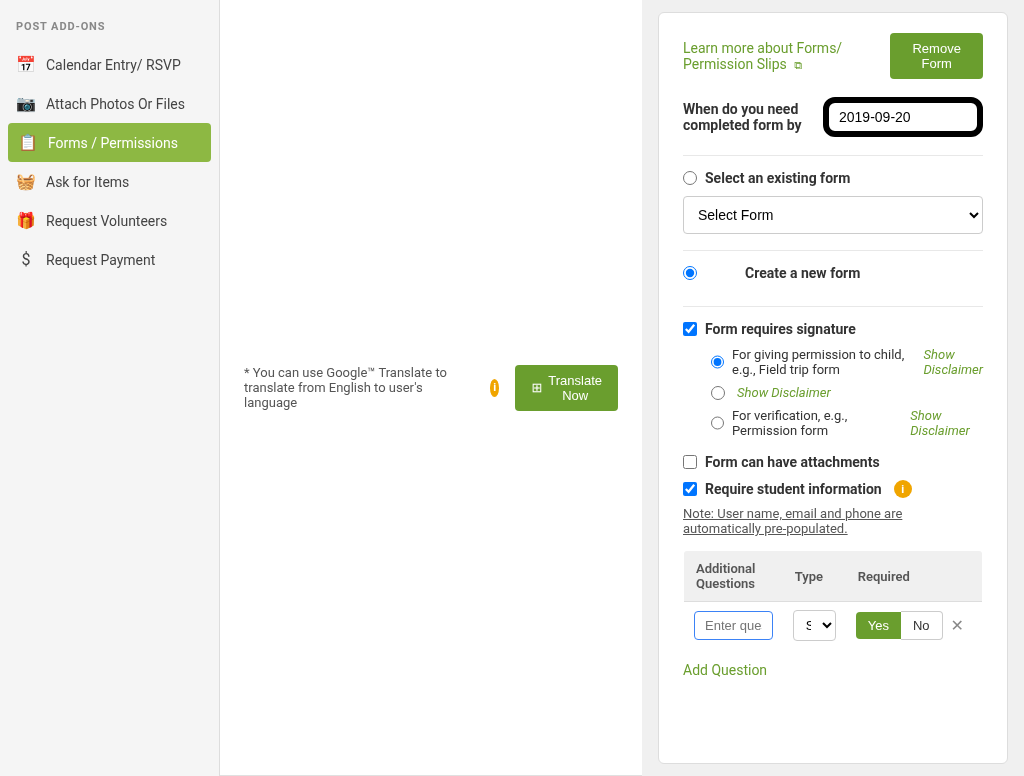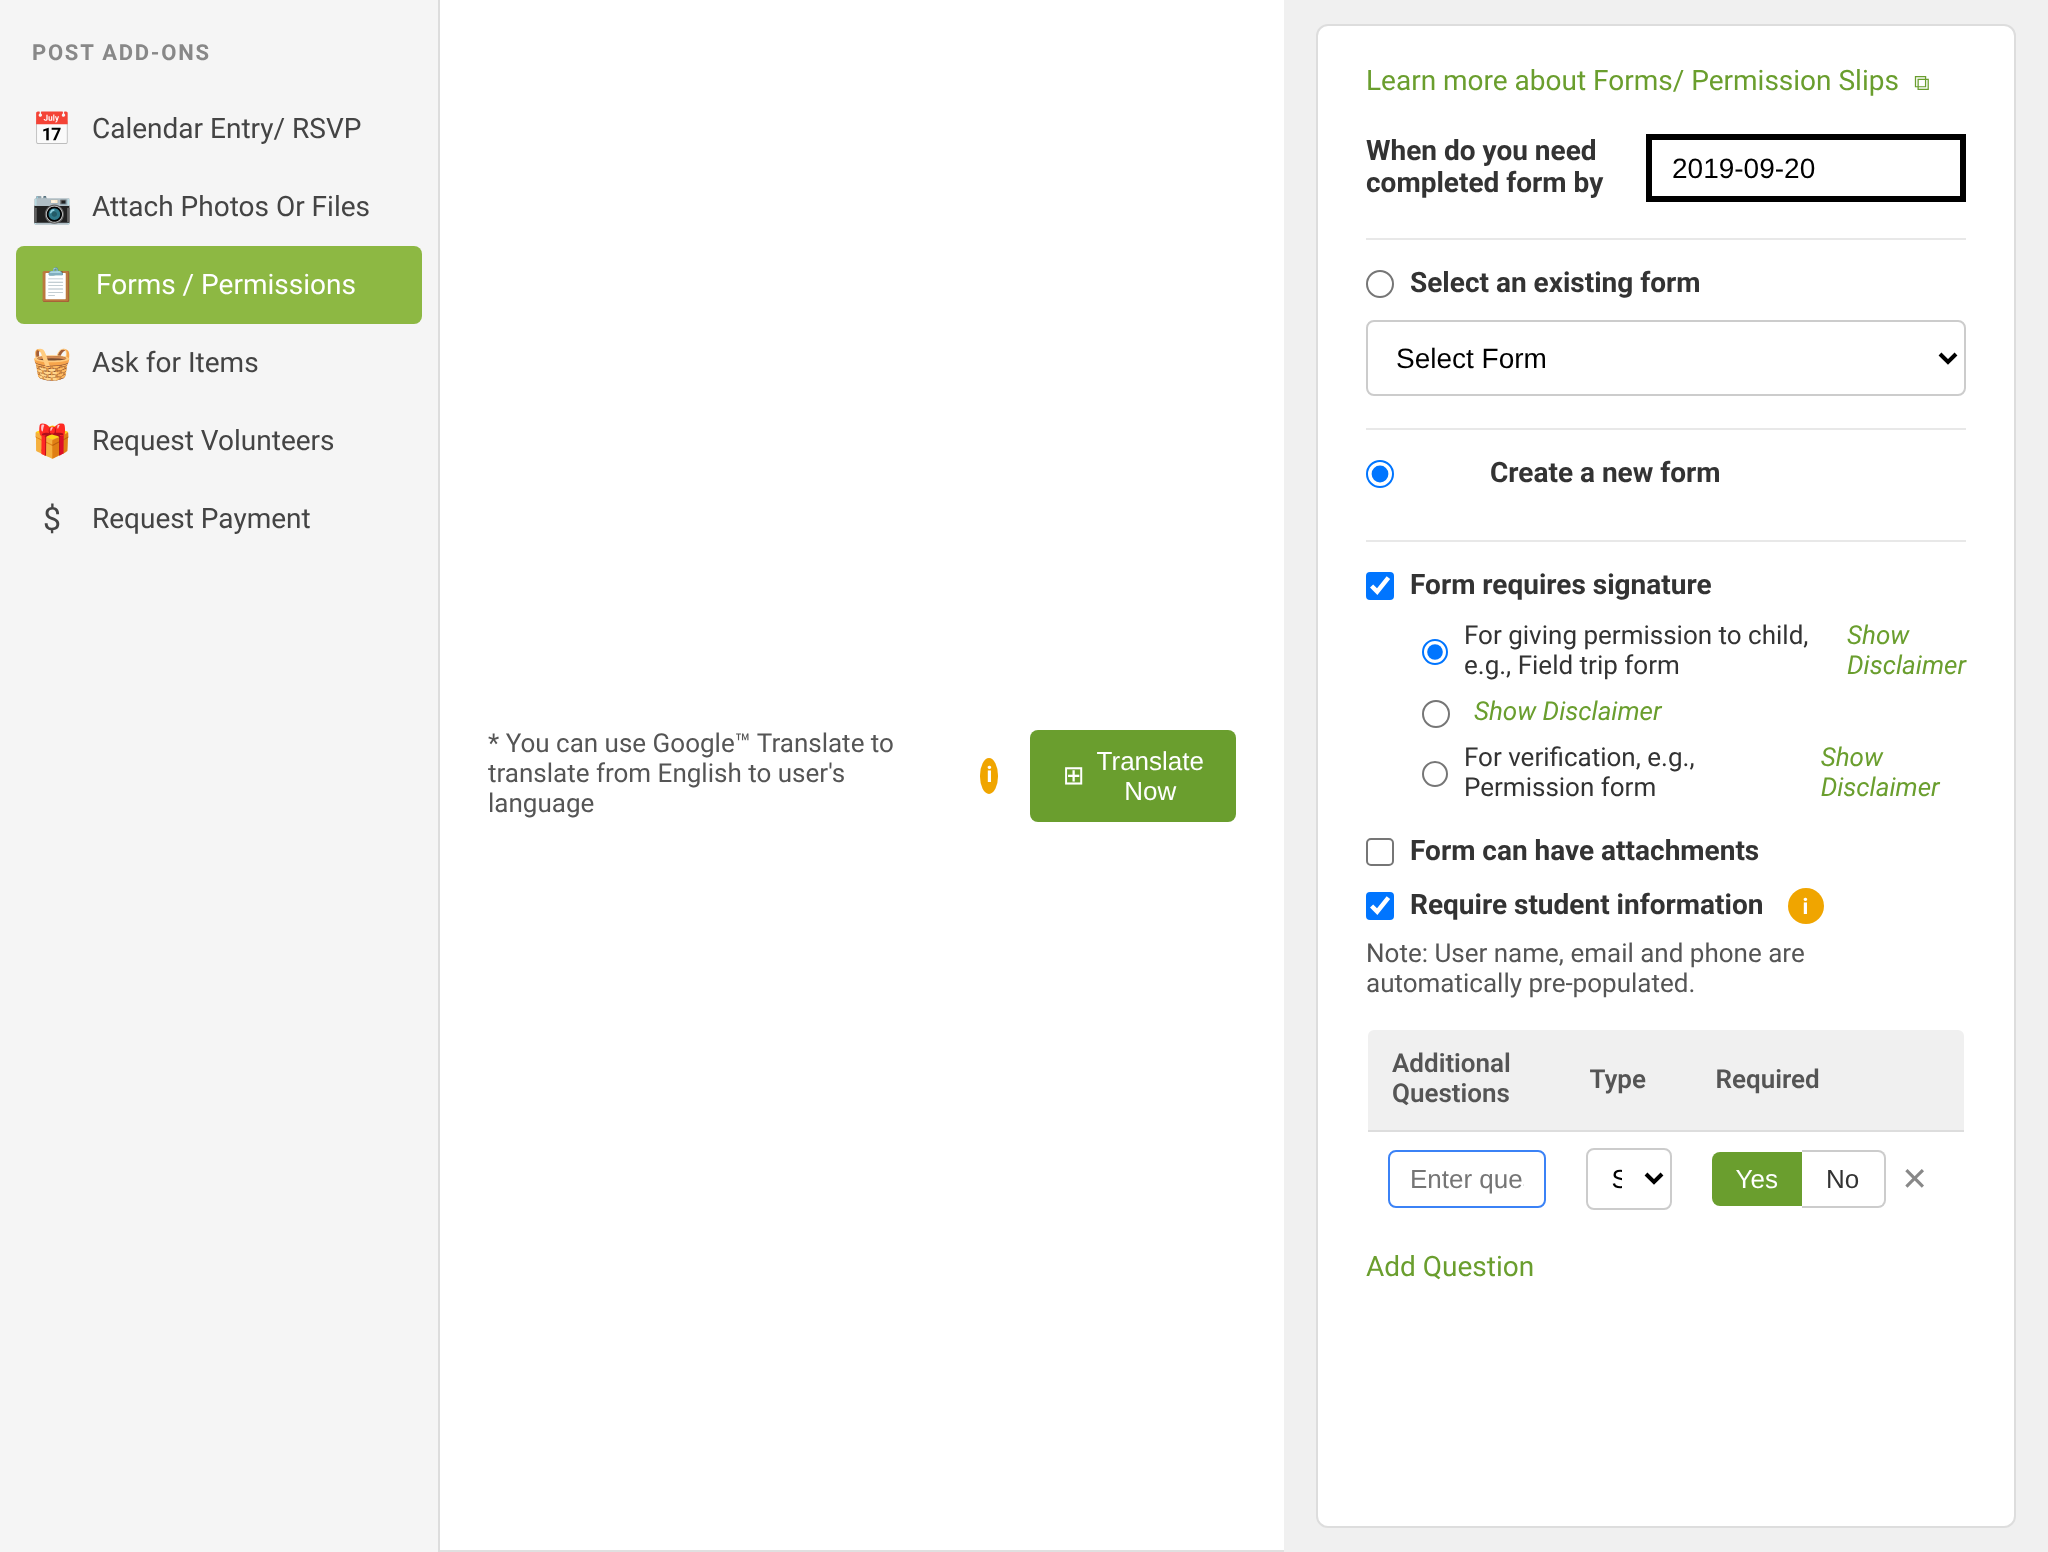--- a/index.html
+++ b/index.html
@@ -138,22 +138,22 @@
       display: flex;
       align-items: center;
       gap: 16px;
       margin-bottom: 18px;
     }
     .form-date-label {
       font-weight: 700;
       font-size: 14px;
     }
     .date-input {
-      border: 3px solid #000000;
-      border-radius: 0;
+      border: 6px solid #000000;
+      border-radius: 12px;
       padding: 6px 10px;
       font-size: 14px;
       width: 160px;
     }
 
     .divider {
       border: none;
       border-top: 1px solid #e8e8e8;
       margin: 14px 0;
     }
@@ -194,20 +194,21 @@
       cursor: pointer;
     }
 
     .section-gap { margin-bottom: 16px; }
 
     .note-text {
       font-size: 13px;
       color: #555;
       margin-bottom: 14px;
       margin-left: 0;
+      text-decoration: underline;
     }
 
     
     .aq-table {
       width: 100%;
       border-collapse: collapse;
       border: 1px solid #ddd;
       border-radius: 4px;
       overflow: hidden;
     }
@@ -328,20 +329,21 @@
   </div>
 
   <div class="form-panel">
 
     
     <div class="form-panel-header">
       <a class="learn-more-link">
         <span>Learn more about Forms/ Permission Slips</span>
         <span class="ext-icon">⧉</span>
       </a>
+      <button class="remove-form-btn">Remove Form</button>
     </div>
 
     
     <div class="form-date-row">
       <span class="form-date-label">When do you need completed form by</span>
       <input class="date-input" type="text" value="2019-09-20" style="">
     </div>
 
     <hr class="divider">
 

